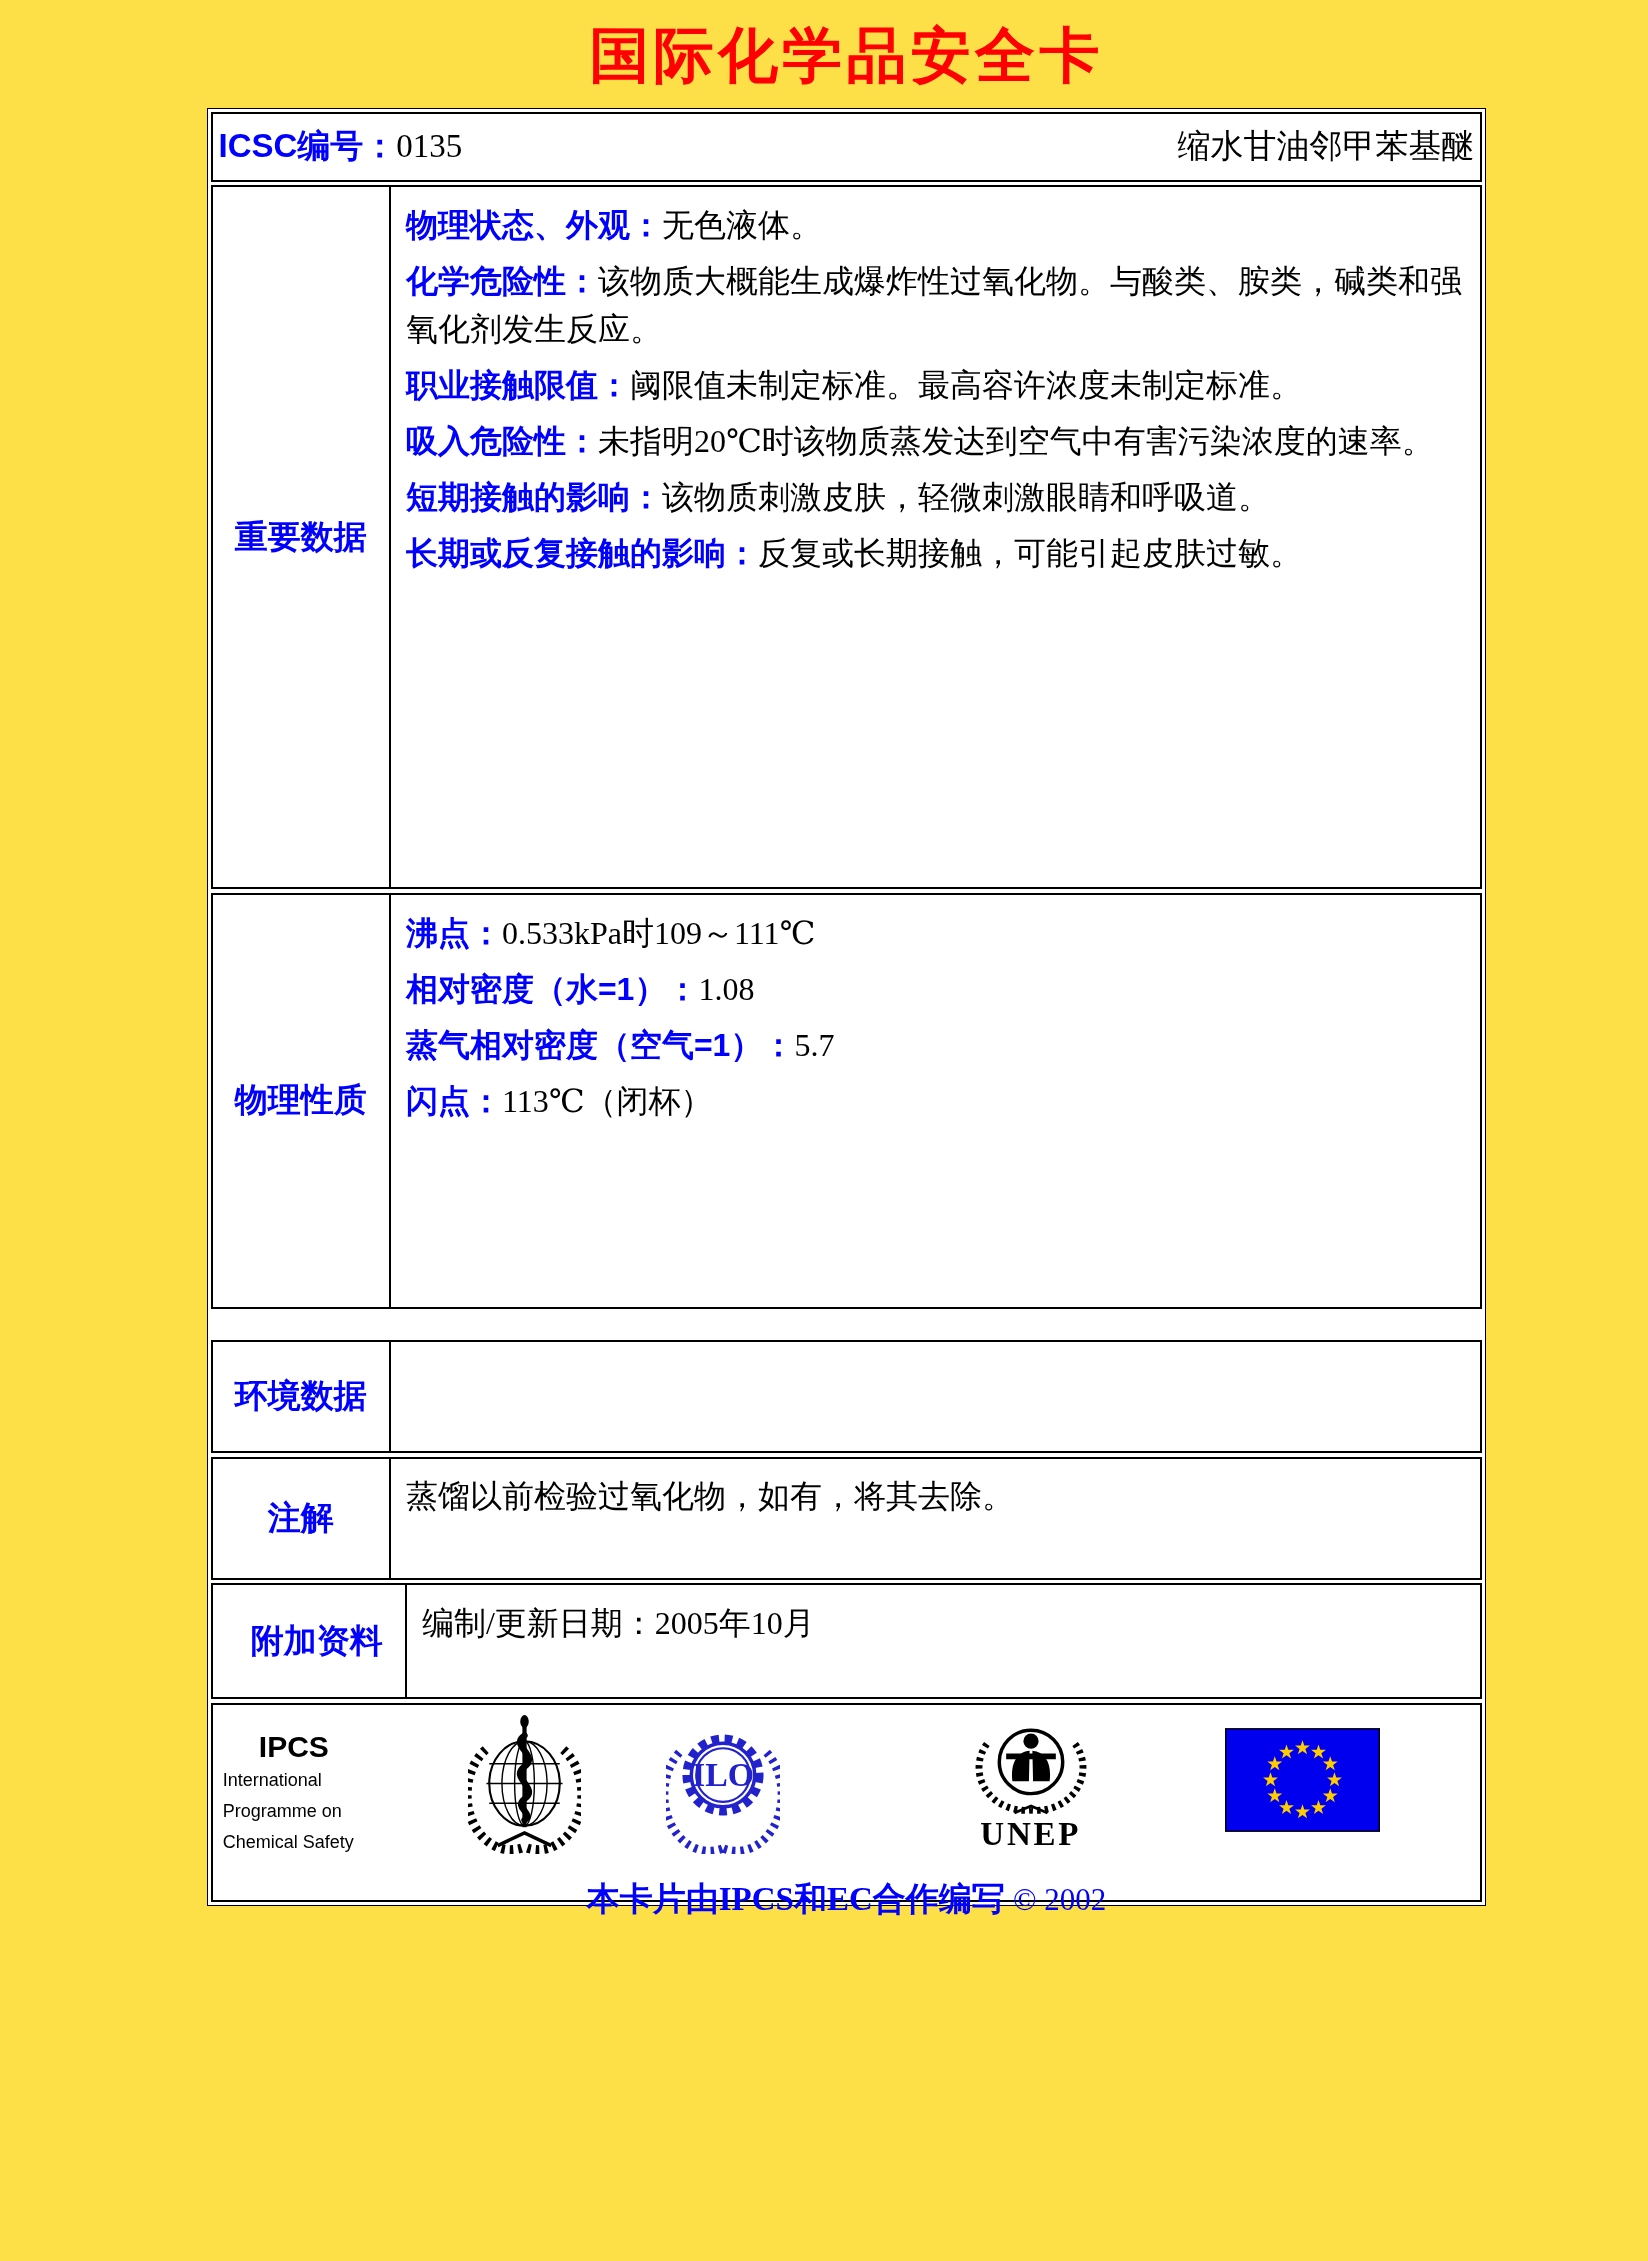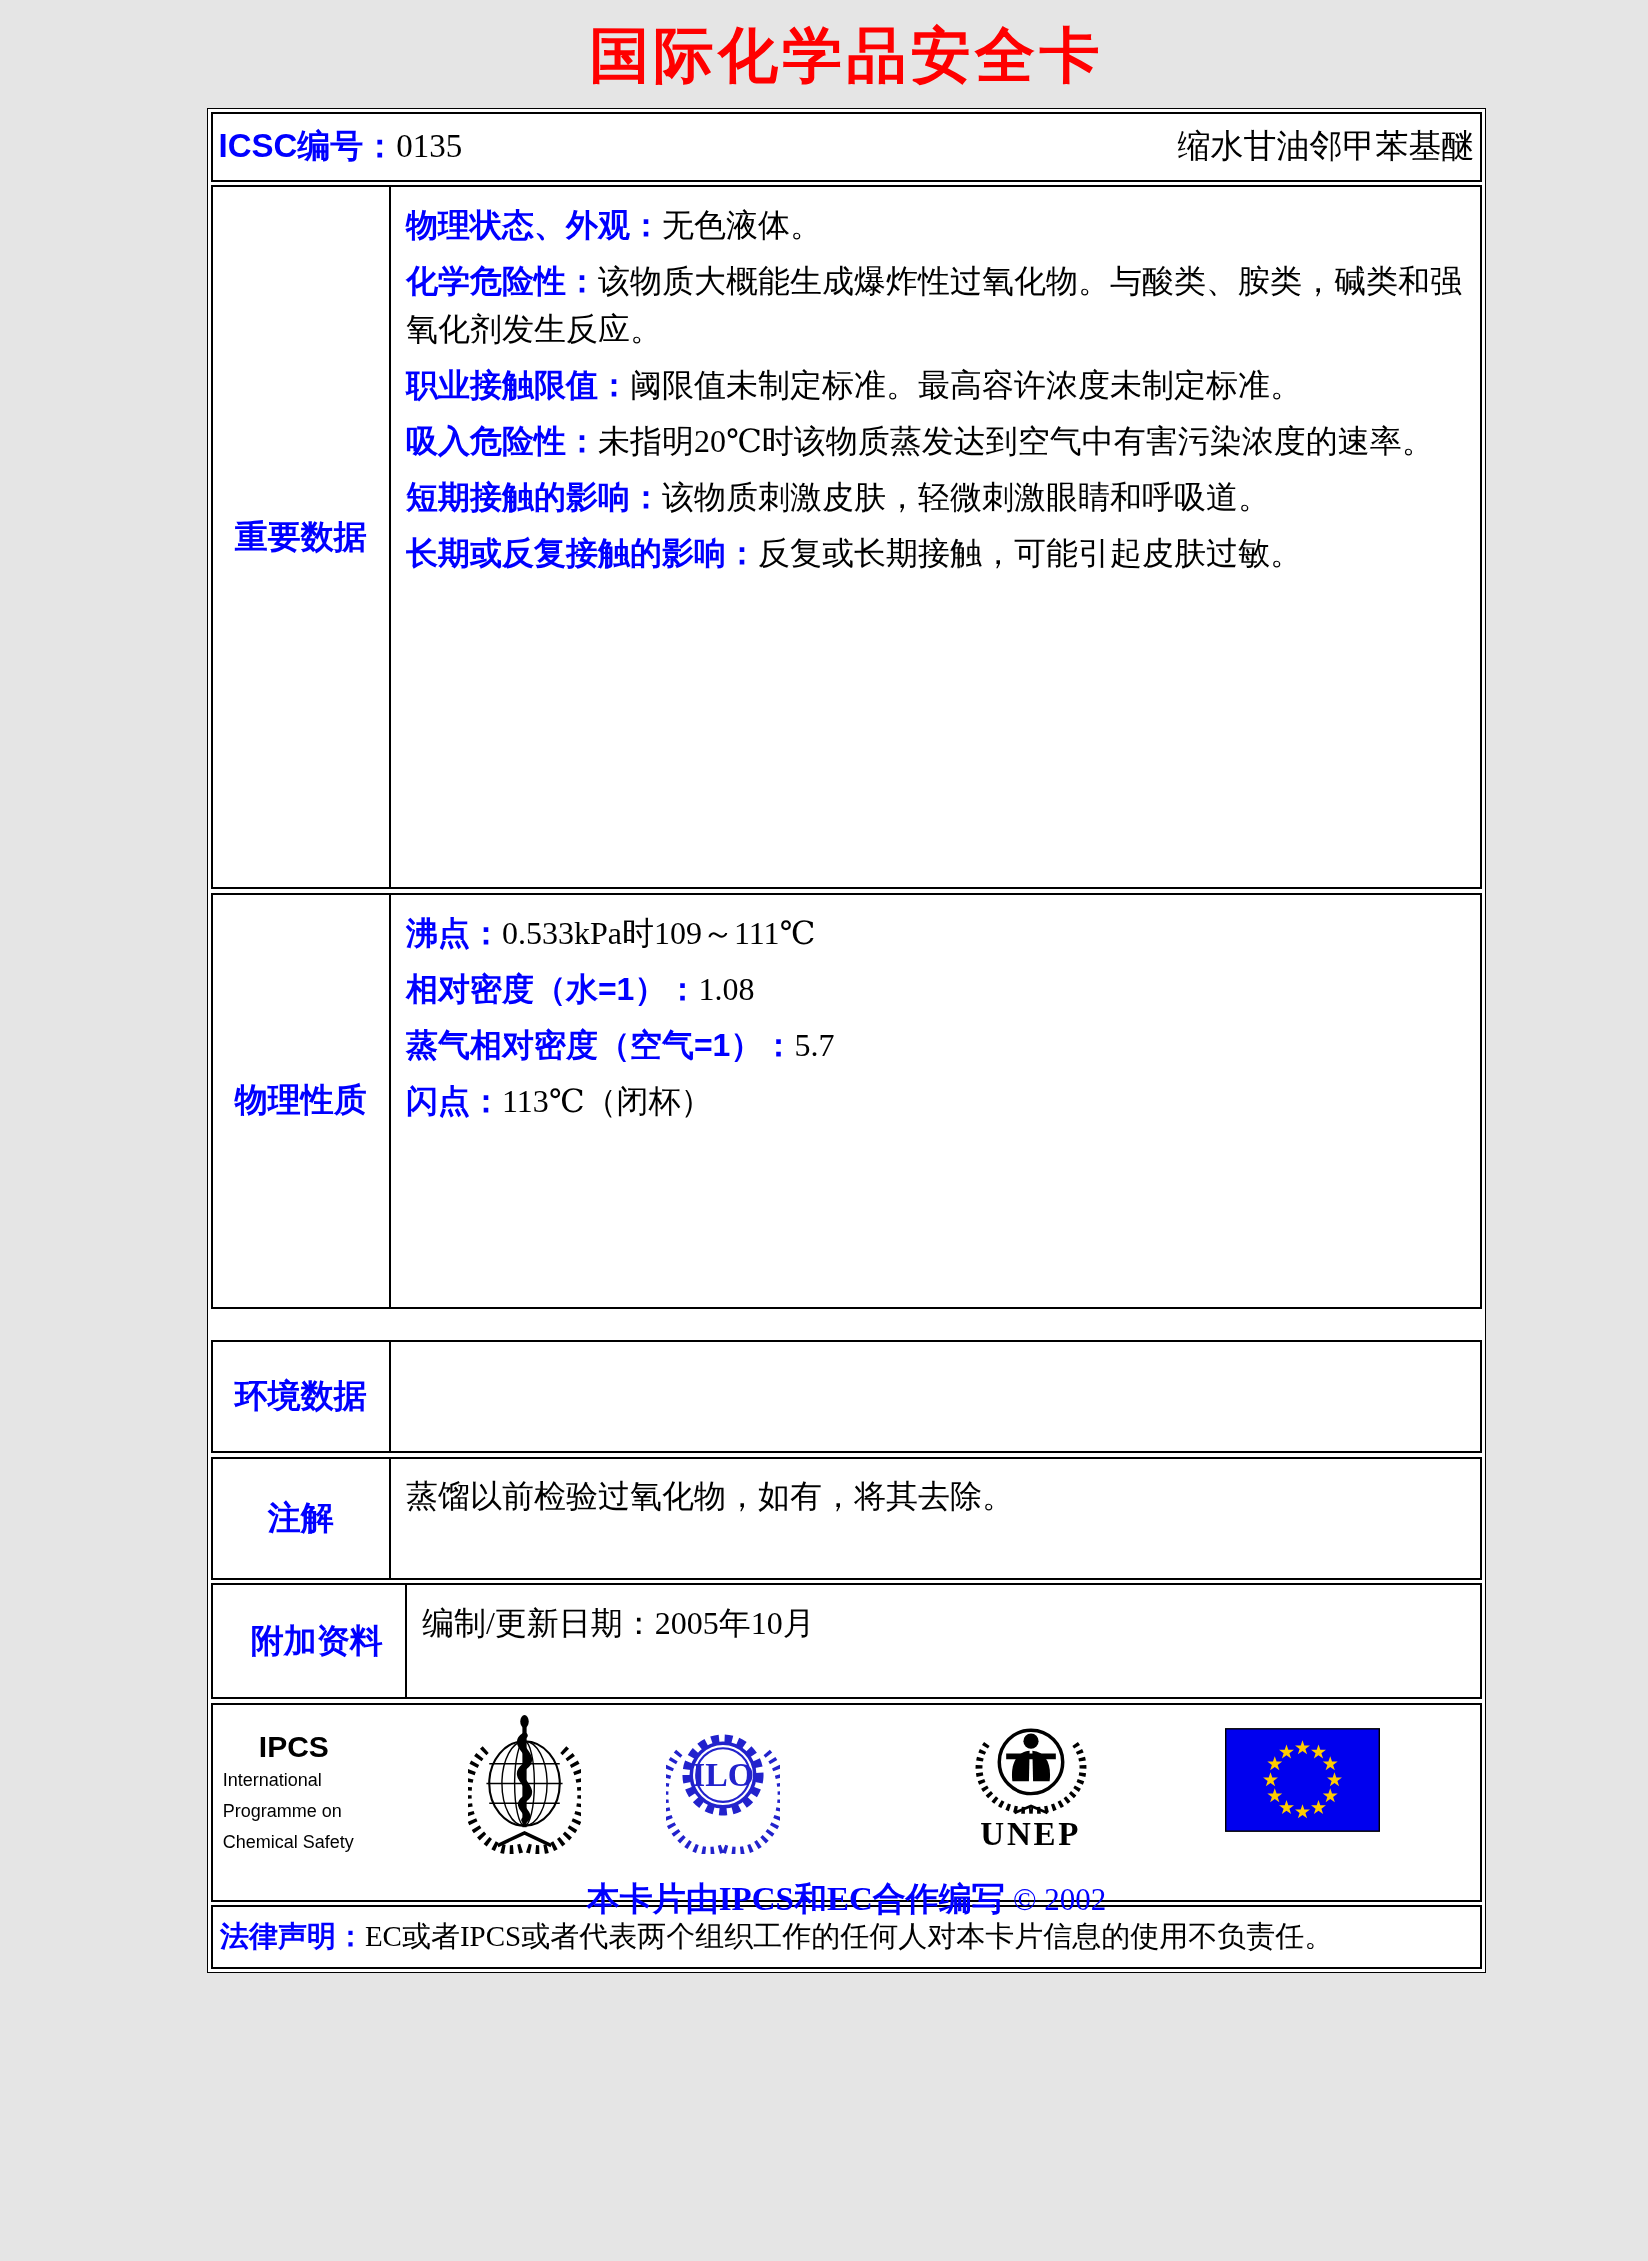--- a/index.html
+++ b/index.html
@@ -1,16 +1,16 @@
 <!DOCTYPE html>
 <html style="font-size:11.4px"><head>
 <meta charset="utf-8">
 <style>
   html,body{margin:0;padding:0;background:#ffffff;}
-  .page{position:relative;width:1649px;height:2261px;background:#e5e5e5;overflow:hidden;
+  .page{position:relative;width:1649px;height:2261px;background:#fde047;overflow:hidden;
         font-family:"Liberation Serif","DejaVu Serif",serif;}
   .page-title{position:absolute;left:207px;top:15.7px;width:1279px;text-align:center;
         font-size:60px;font-weight:bold;color:#FF0000;letter-spacing:4.3px;
         font-family:"Liberation Serif","DejaVu Serif",serif;}
   .card{position:absolute;left:207px;top:108px;width:1279px;border:1.4px solid #000;
         padding:2.8px;box-sizing:border-box;background:#fff;}
   .row{border:2.1px solid #000;margin-bottom:3.6px;box-sizing:border-box;background:#fff;}
   .row:last-child{margin-bottom:0;}
   .r-header{height:70px;display:flex;align-items:center;justify-content:space-between;
         padding:0 5.7px;font-size:33px;}
@@ -170,21 +170,16 @@
         <use href="#star" x="70" y="50.5"></use>
         <use href="#star" x="86.5" y="34"></use>
       </svg>
 
       <div class="credit">
         <span>本卡片由IPCS和EC合作编写</span>
         <span class="copy">© 2002</span>
       </div>
     </div>
 
-    <div class="row r-legal">
-      <span>
-        <span class="lbl">法律声明：</span><span class="val">EC或者IPCS或者代表两个组织工作的任何人对本卡片信息的使用不负责任。</span>
-      </span>
-    </div>
 
   </div>
 </div>
 
 
 </body></html>

